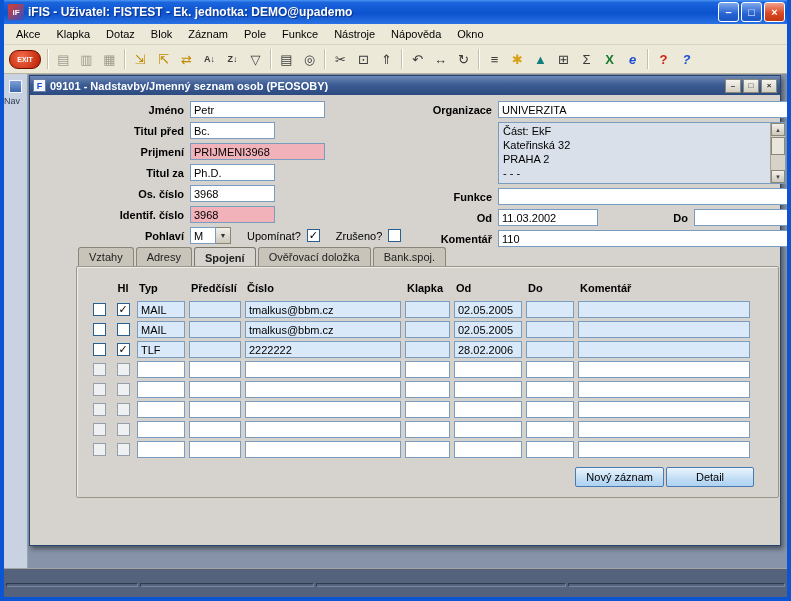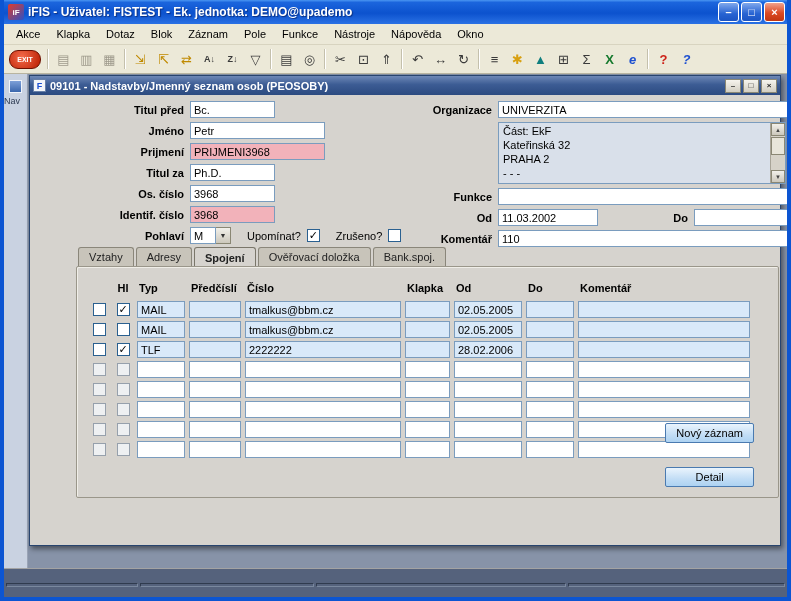--- a/index.html
+++ b/index.html
@@ -143,21 +143,21 @@
   .trow {
     display:grid; grid-template-columns:20px 20px 48px 52px 156px 45px 68px 48px 172px;
     column-gap:4px; align-items:center; height:17px; margin:0 0 3px 12px;
   }
   .thead { margin-top:12px; margin-bottom:5px; }
   .hcell { font-weight:bold; padding-left:2px; }
   .hcell.center { text-align:center; padding-left:0; }
   .tfld { width:100%; }
   .trow .cb { justify-self:center; }
 
-  .panel-buttons { position:absolute; right:24px; bottom:10px; display:flex; gap:24px;flex-direction:column; }
+  .panel-buttons { position:absolute; right:24px; bottom:10px; display:flex; gap:2px; }
   .btn-xp {
     min-width:88px; height:20px; padding:0 10px;
     background:linear-gradient(180deg,#eaf4fd 0%,#c2ddf5 60%,#add2f2 100%);
     border:1px solid #4a7ab0; border-radius:2px; font-size:11px; color:#000;
     display:flex; align-items:center; justify-content:center;
   }
 
   
   .statusbar { height:24px; background:#55627c; border-top:1px solid #a3a3a3; display:flex; align-items:stretch; padding:14px 1px; }
   .seg {
@@ -244,26 +244,26 @@
         <span class="inner-title-text">09101 - Nadstavby/Jmenný seznam osob (PEOSOBY)</span>
         <span class="iw-btn">–</span>
         <span class="iw-btn">□</span>
         <span class="iw-btn">×</span>
       </div>
 
       <div class="inner-body">
 
         <div class="form-left">
           <div class="frow">
+            <label class="flabel">Jméno</label>
+            <input class="fld w135" value="Petr" style="">
+          </div>
+          <div class="frow">
             <label class="flabel">Titul před</label>
             <input class="fld w85" value="Bc." style="">
-          </div>
-          <div class="frow">
-            <label class="flabel">Jméno</label>
-            <input class="fld w135" value="Petr" style="">
           </div>
           <div class="frow">
             <label class="flabel">Prijmení</label>
             <input class="fld w135 pink" value="PRIJMENI3968" style="">
           </div>
           <div class="frow">
             <label class="flabel">Titul za</label>
             <input class="fld w85" value="Ph.D." style="">
           </div>
           <div class="frow">

